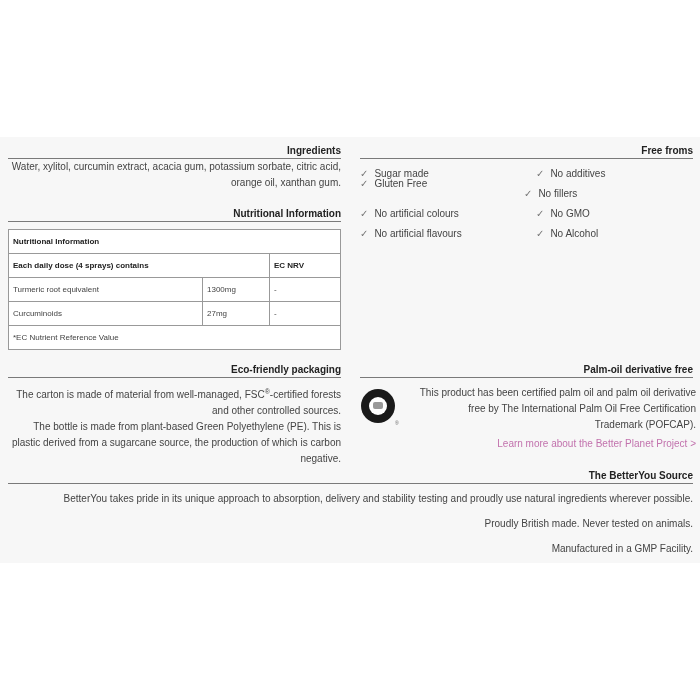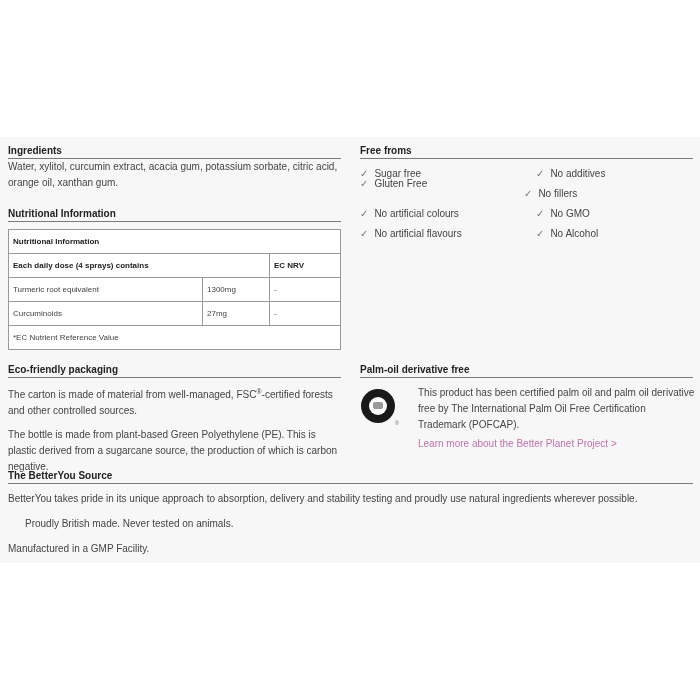--- a/index.html
+++ b/index.html
@@ -1,19 +1,19 @@
 <!DOCTYPE html>
 <html><head>
 <meta charset="utf-8">
 <style>
   html, body { margin:0; padding:0; }
   body { width:700px; height:700px; background:#ffffff; position:relative; overflow:hidden;
          font-family:"Liberation Sans", sans-serif; color:#333; }
   .panel { position:absolute; left:0; top:137px; width:700px; height:426px; background:#f7f7f7; }
-  .col { position:absolute; }
+  .col { position:absolute;text-align:right; }
   .col-left { left:8px; width:333px; }
   .col-right { left:360px; width:333px; }
   .h { font-size:10px; font-weight:bold; color:#222; padding-bottom:2px; border-bottom:1px solid #7a7a7a; margin:0; }
   .p { font-size:10px; line-height:16px; color:#444; margin:0; }
   .ff { position:absolute; font-size:10px; color:#444; }
   .ff .chk { color:#777; margin-right:6px; }
   table.nut { position:absolute; left:8px; top:229px; width:333px; border-collapse:collapse; background:#fff; font-size:8px; color:#444; }
   table.nut td { border:1px solid #999; padding:0 4px; height:23px; }
   table.nut td.b { font-weight:bold; color:#222; }
   .logo { position:absolute; left:361px; top:389px; width:34px; height:34px; border-radius:50%; background:#1a1a1a; }
@@ -60,33 +60,33 @@
   </tr>
   <tr>
     <td colspan="3">*EC Nutrient Reference Value</td>
   </tr>
 </tbody>
   </table>
 
 <div class="col col-right" style="top:145px;">
   <h3 class="h">Free froms</h3>
 </div>
-<div class="ff" style="left:360px;top:168px;"><span class="chk">✓</span><span>Sugar free</span></div>
+<div class="ff" style="left:360px;top:168px;"><span class="chk">✓</span><span>Sugar made</span></div>
 <div class="ff" style="left:360px;top:178px;"><span class="chk">✓</span><span>Gluten Free</span></div>
 <div class="ff" style="left:360px;top:208px;"><span class="chk">✓</span><span>No artificial colours</span></div>
 <div class="ff" style="left:360px;top:228px;"><span class="chk">✓</span><span>No artificial flavours</span></div>
 <div class="ff" style="left:536px;top:168px;"><span class="chk">✓</span><span>No additives</span></div>
 <div class="ff" style="left:524px;top:188px;"><span class="chk">✓</span><span>No fillers</span></div>
 <div class="ff" style="left:536px;top:208px;"><span class="chk">✓</span><span>No GMO</span></div>
 <div class="ff" style="left:536px;top:228px;"><span class="chk">✓</span><span>No Alcohol</span></div>
 
 <div class="col col-left" style="top:364px;">
   <h3 class="h">Eco-friendly packaging</h3>
   <p class="p" style="margin-top:6px;"><span>The carton is made of material from well-managed, FSC</span><sup style="font-size:7px;">®</sup><span>-certified forests and other controlled sources.</span></p>
-  <p class="p" style="margin-top:8px;">The bottle is made from plant-based Green Polyethylene (PE). This is plastic derived from a sugarcane source, the production of which is carbon negative.</p>
+  <p class="p" style="margin-top:0;">The bottle is made from plant-based Green Polyethylene (PE). This is plastic derived from a sugarcane source, the production of which is carbon negative.</p>
 </div>
 
 <div class="col col-right" style="top:364px;">
   <h3 class="h">Palm-oil derivative free</h3>
 </div>
 <div class="logo">
   <div class="inner"></div>
   <div class="face"></div>
 </div>
 <span class="reg">®</span>

